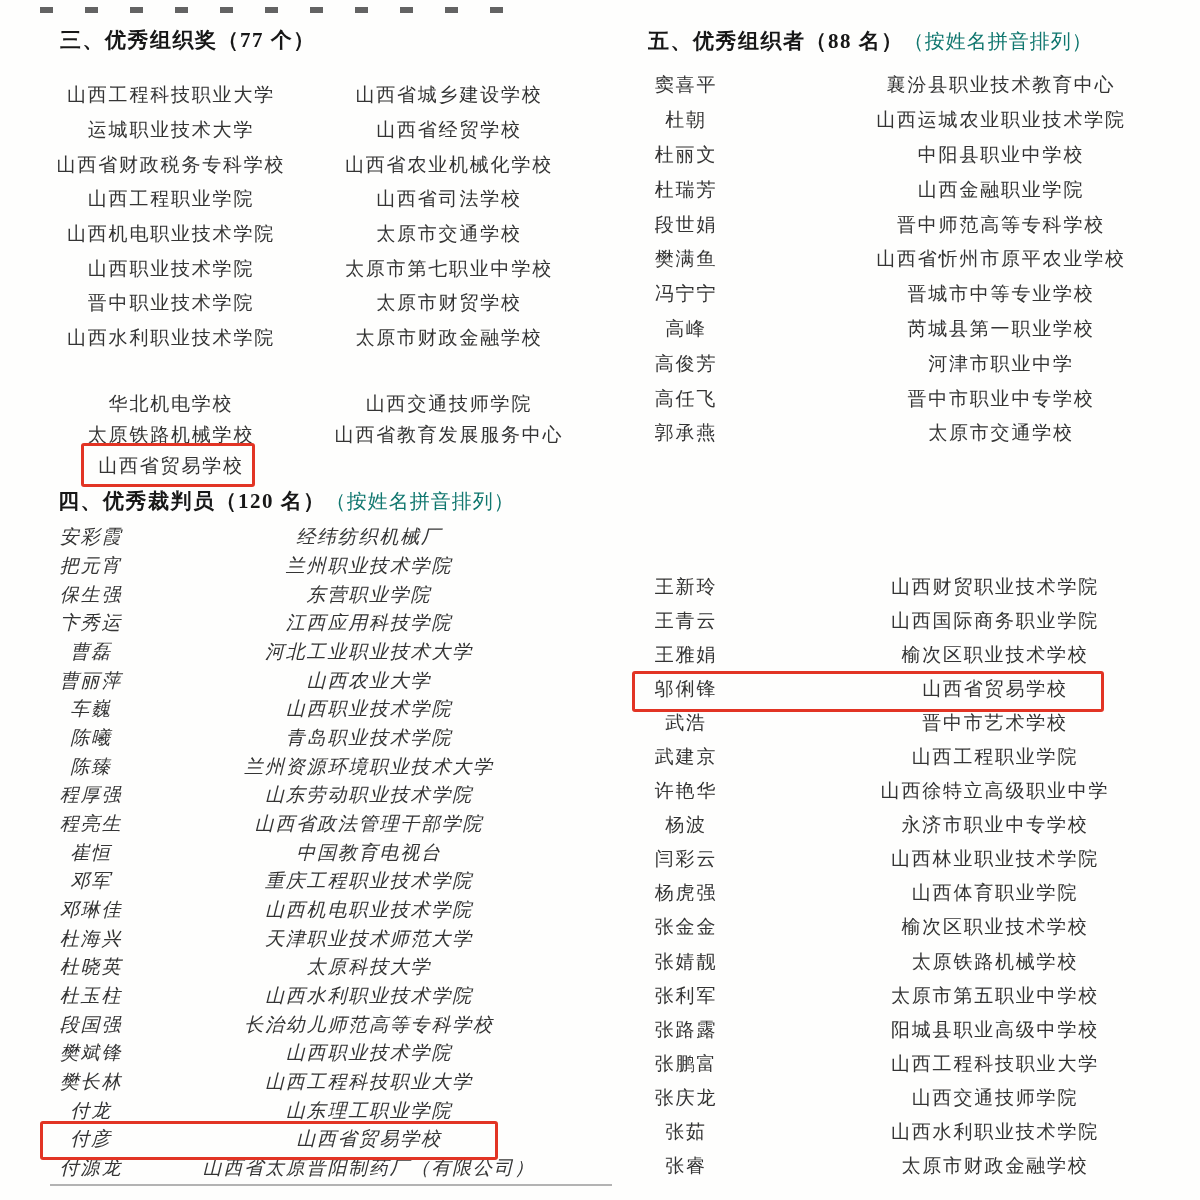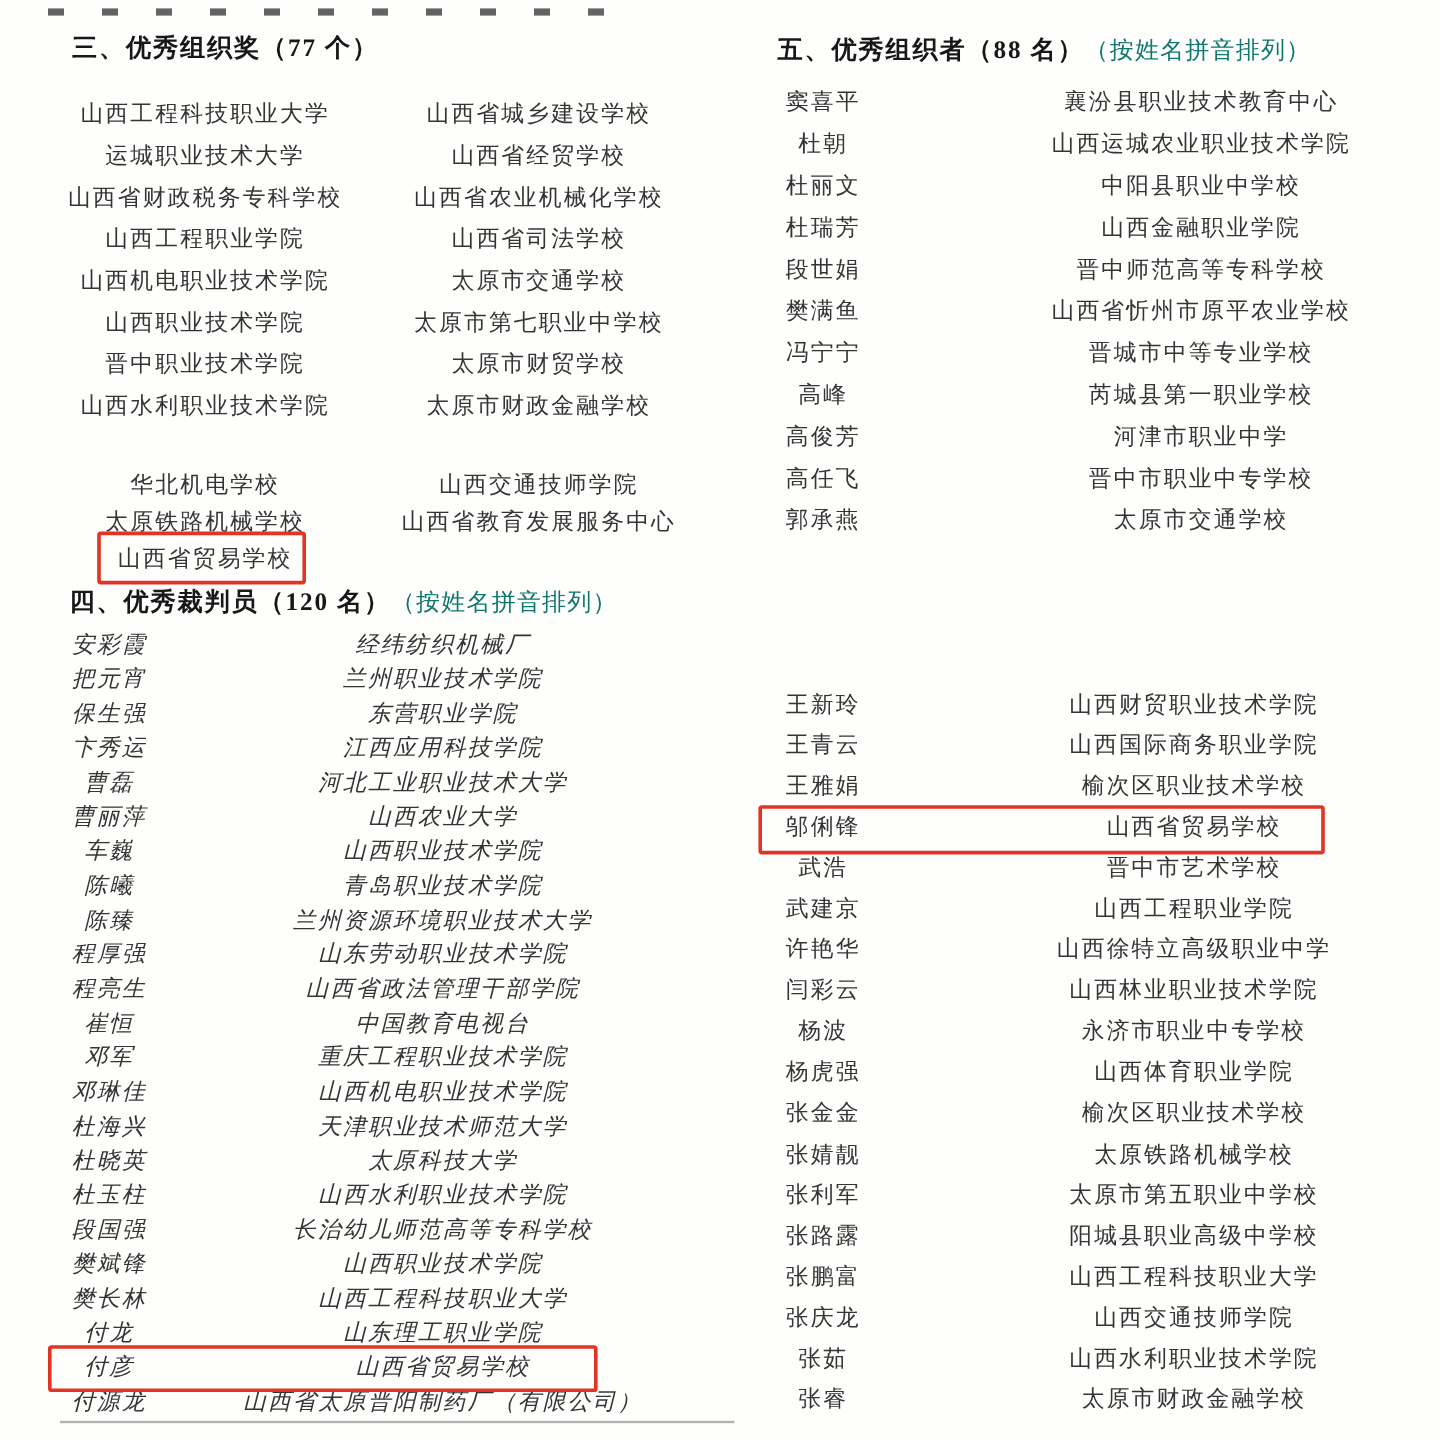--- a/index.html
+++ b/index.html
@@ -286,26 +286,26 @@
         </div>
         <div class="row">
           <span class="cell c0">武建京</span>
           <span class="cell c1">山西工程职业学院</span>
         </div>
         <div class="row">
           <span class="cell c0">许艳华</span>
           <span class="cell c1">山西徐特立高级职业中学</span>
         </div>
         <div class="row">
+          <span class="cell c0">杨波</span>
+          <span class="cell c1">永济市职业中专学校</span>
+        </div>
+        <div class="row">
           <span class="cell c0">闫彩云</span>
           <span class="cell c1">山西林业职业技术学院</span>
-        </div>
-        <div class="row">
-          <span class="cell c0">杨波</span>
-          <span class="cell c1">永济市职业中专学校</span>
         </div>
         <div class="row">
           <span class="cell c0">杨虎强</span>
           <span class="cell c1">山西体育职业学院</span>
         </div>
         <div class="row">
           <span class="cell c0">张金金</span>
           <span class="cell c1">榆次区职业技术学校</span>
         </div>
         <div class="row">

